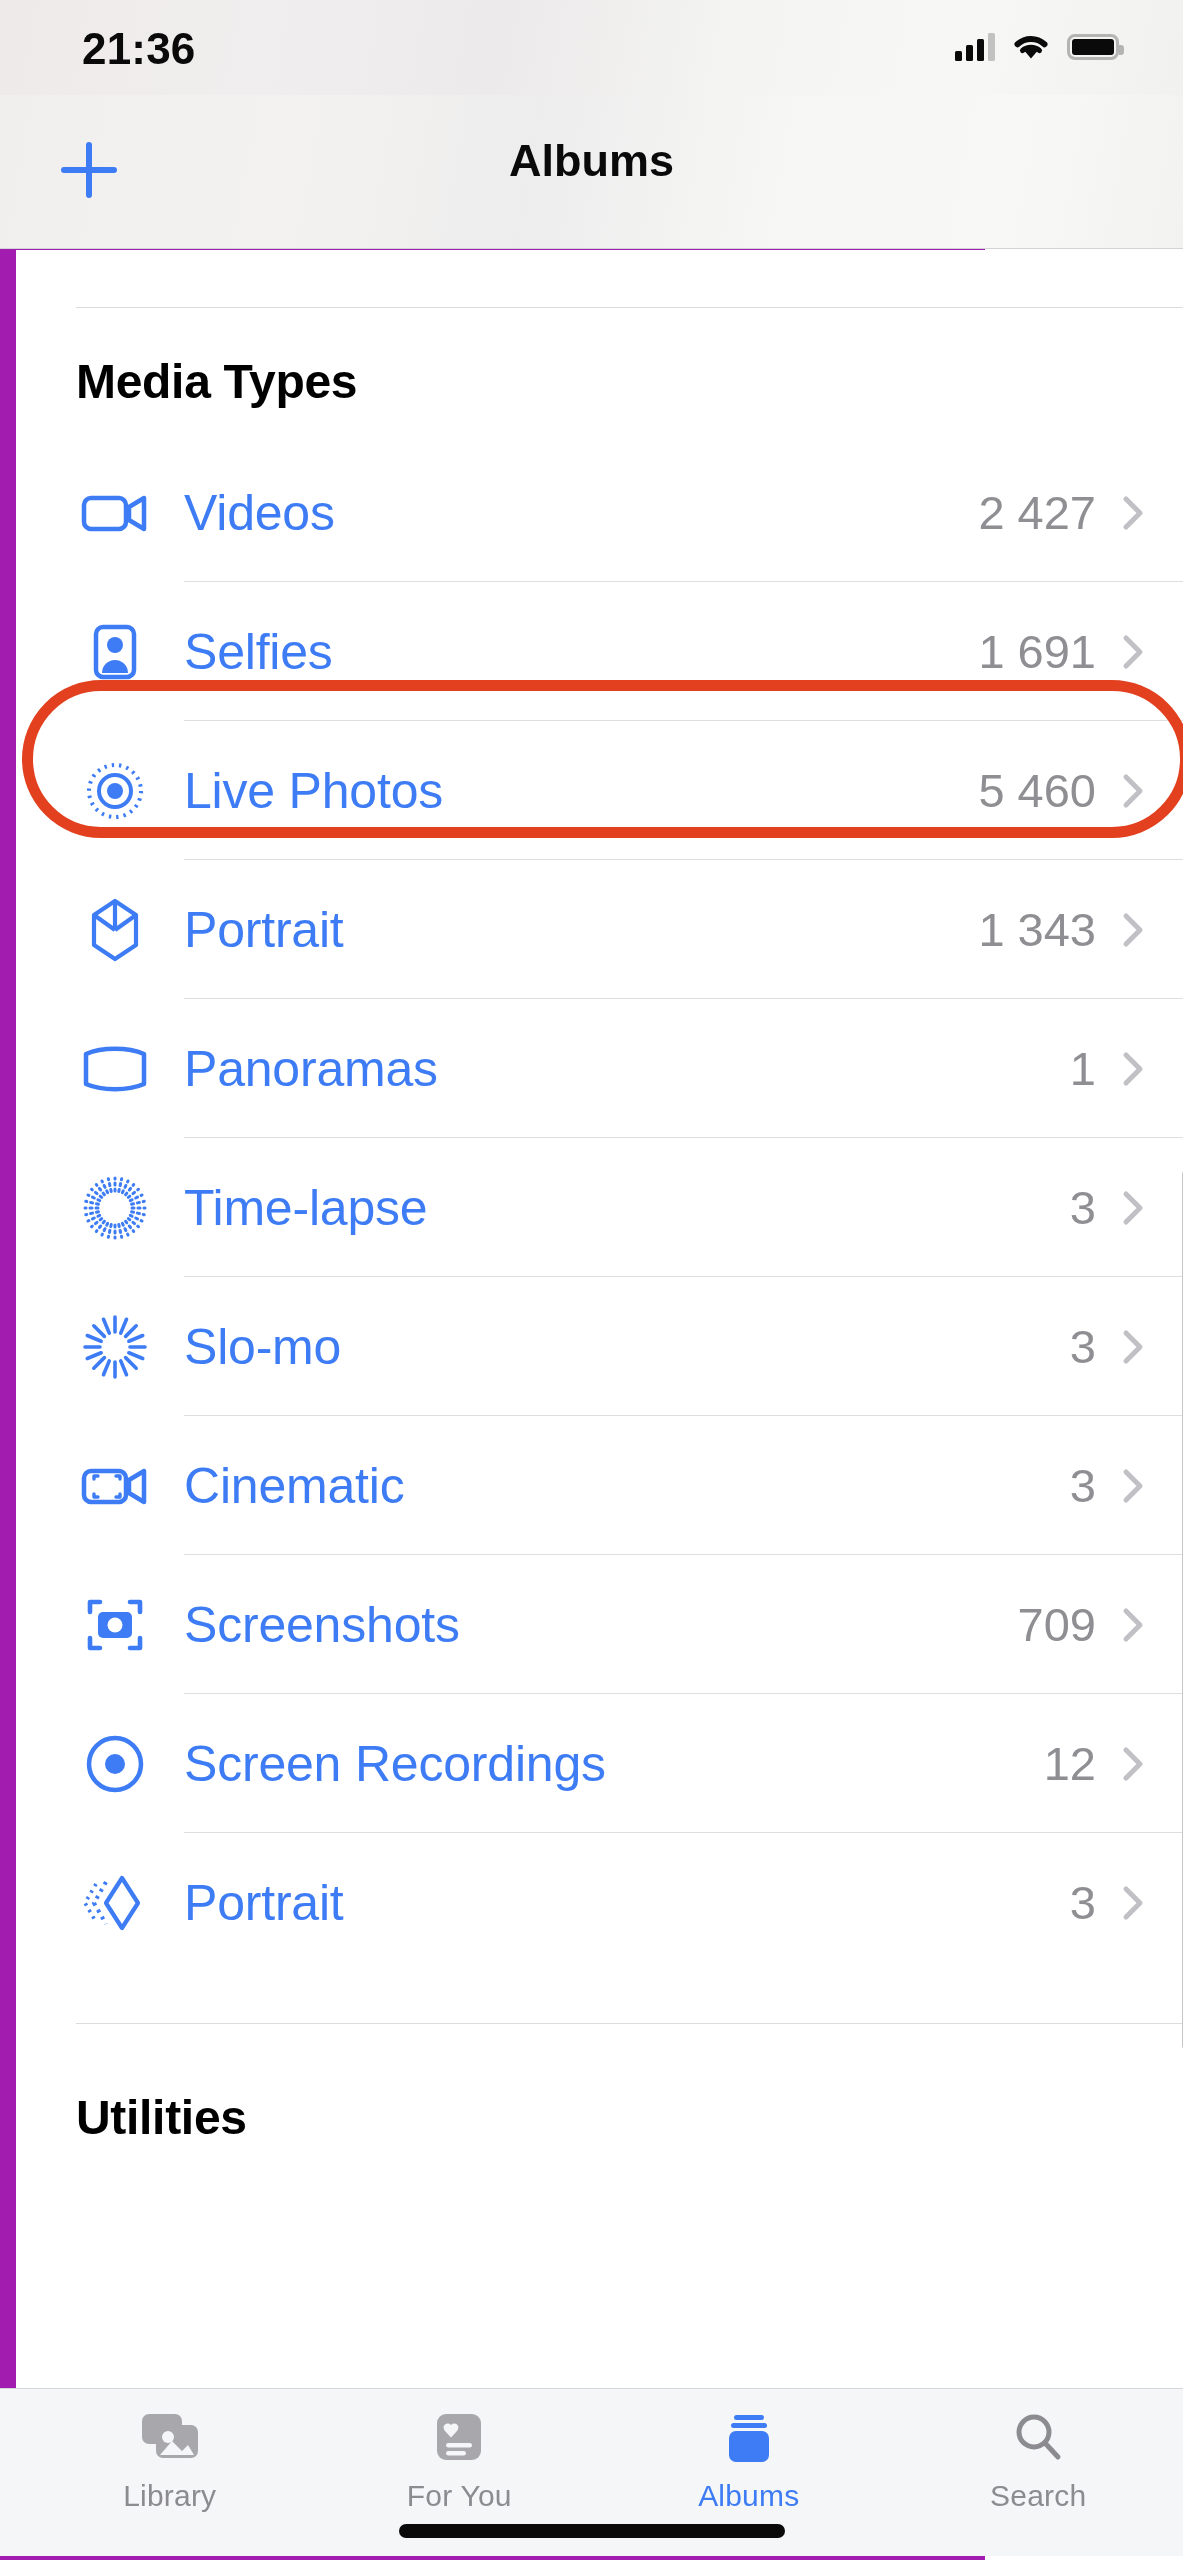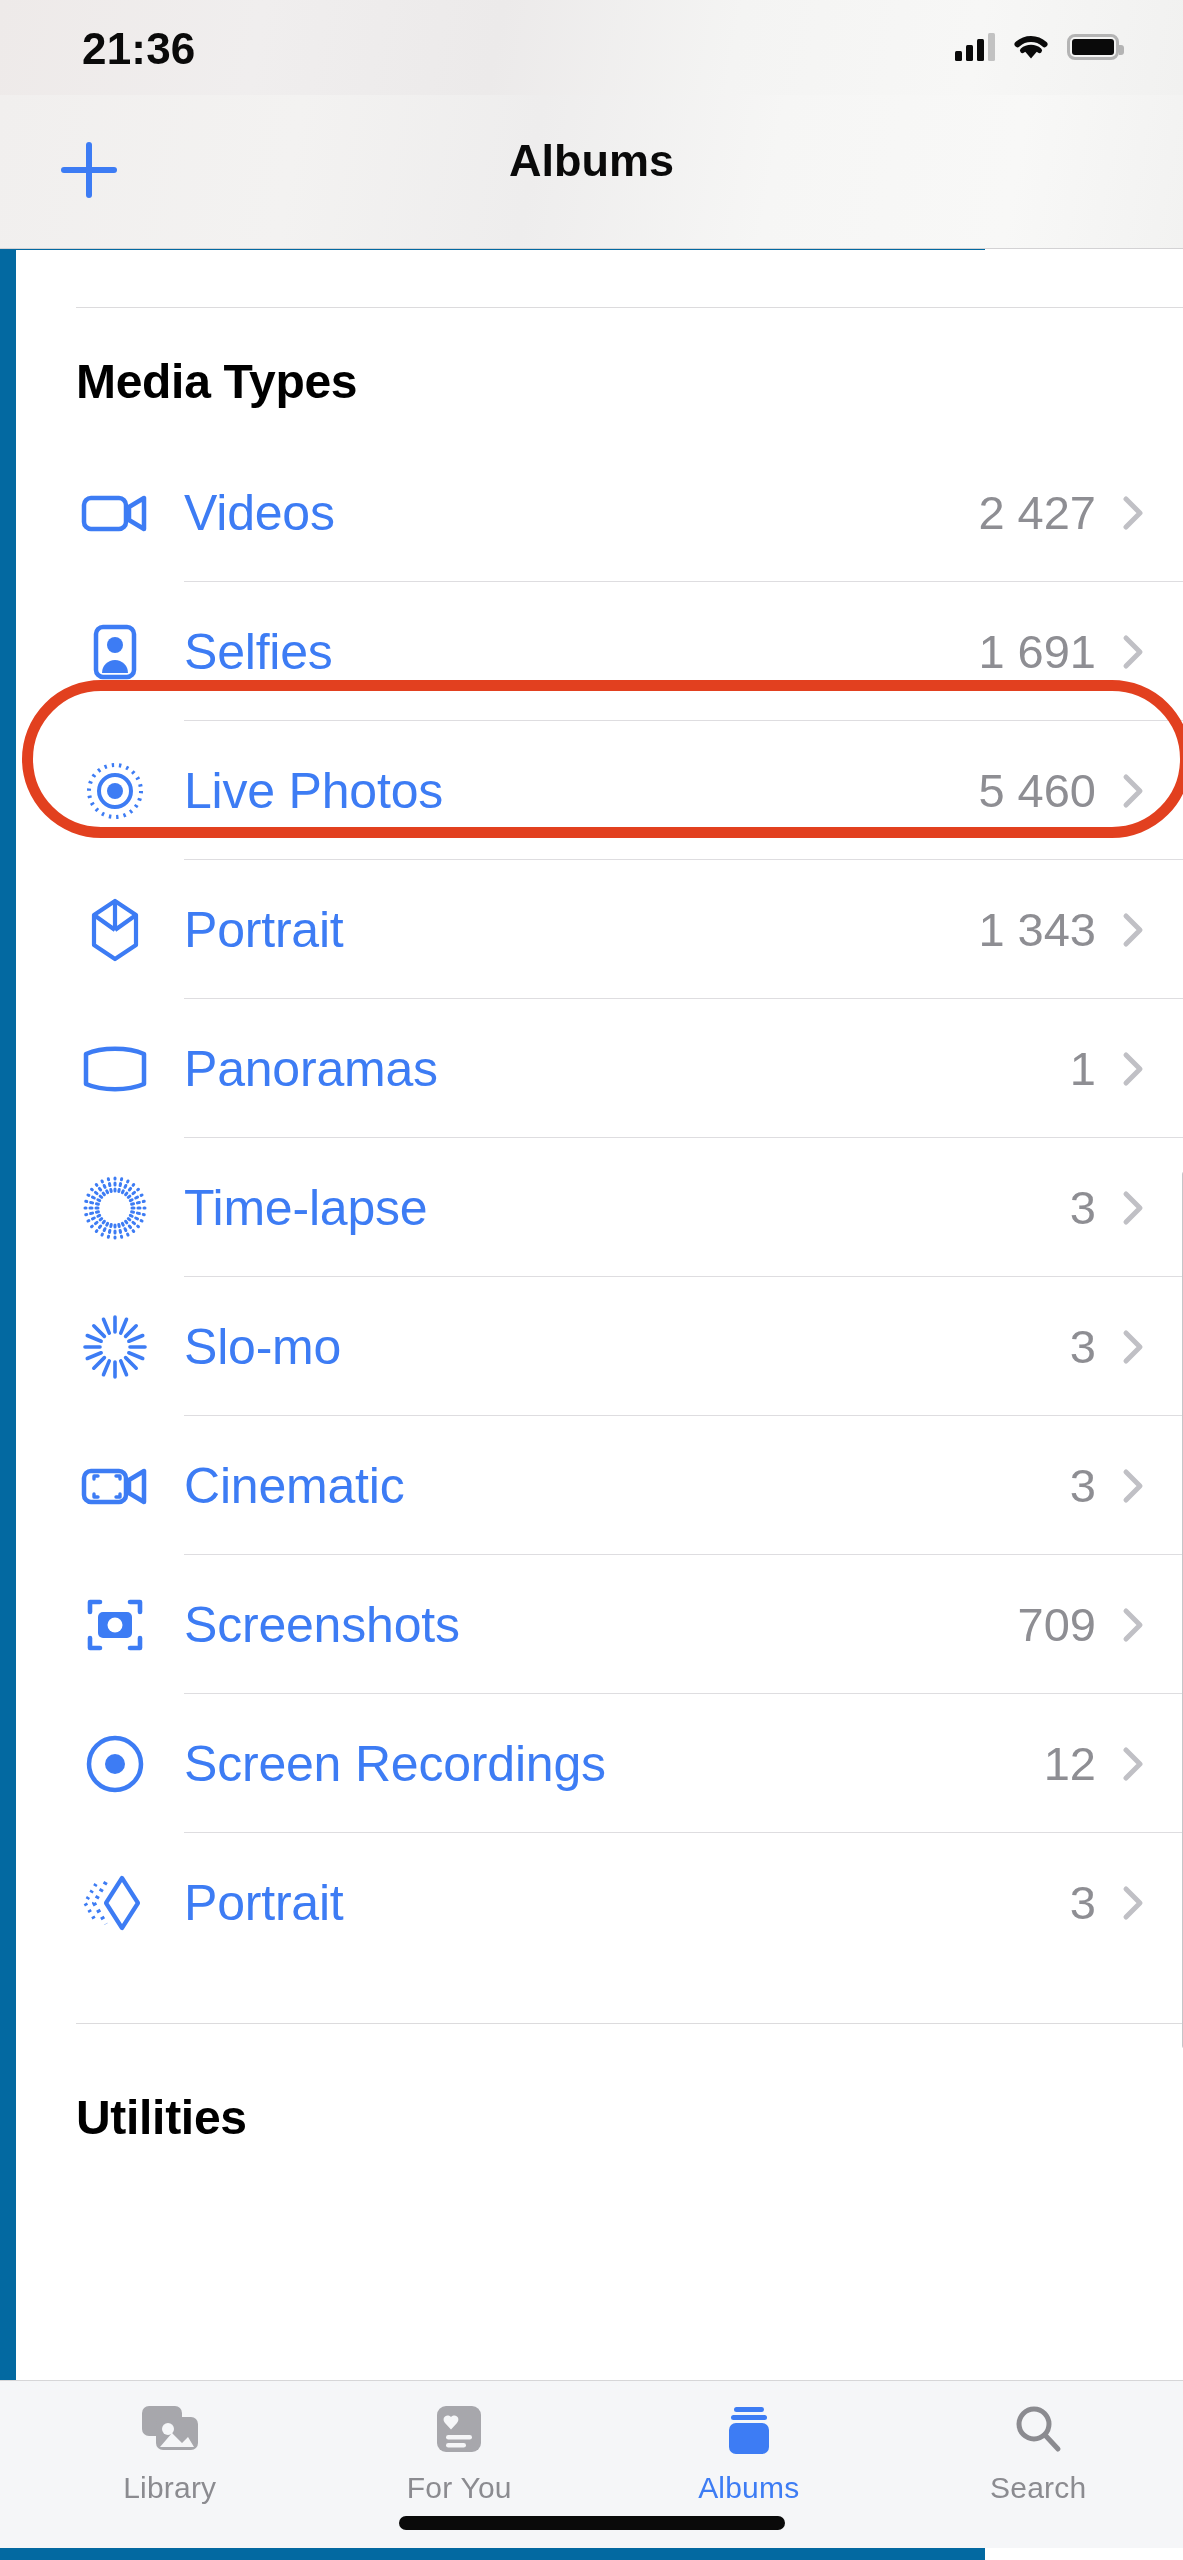--- a/index.html
+++ b/index.html
@@ -5,21 +5,21 @@
   * { margin:0; padding:0; box-sizing:border-box; }
   html, body {
     width:1183px; height:2560px;
     font-family:"Liberation Sans", sans-serif;
     background:#ffffff;
     overflow:hidden;
   }
   #phone {
     position:relative;
     width:985px; height:2560px;
-    background:#0369a1;
+    background:#a21caf;
   }
 
   
   .statusbar {
     position:absolute; top:0; left:0; width:1183px; height:95px;
     background:linear-gradient(100deg,#eeeae9 0%,#f0eeee 22%,#eceaea 42%,#f4f4f3 62%,#f7f7f6 82%,#f1f1f0 100%);
   }
   .status-time {
     position:absolute; left:82px; top:24px;
     font-size:44px; font-weight:600; color:#0a0a0a;
@@ -135,21 +135,21 @@
     position:absolute;
     right:8px; top:920px;
     width:9px; height:880px;
     background:#c5c5c8;
     border-radius:5px;
     z-index:4;
   }
 
   
   .tabbar{
-    position:absolute; left:0; bottom:12px; width:1183px; height:168px;
+    position:absolute; left:0; bottom:4px; width:1183px; height:168px;
     background:#f5f6f8;
     border-top:1px solid #d6d6d8;
     display:flex;
     padding-left:25px;
   }
   .tab{
     flex:1; display:flex; flex-direction:column;
     align-items:center; justify-content:flex-start;
     padding-top:18px; gap:10px;
   }

